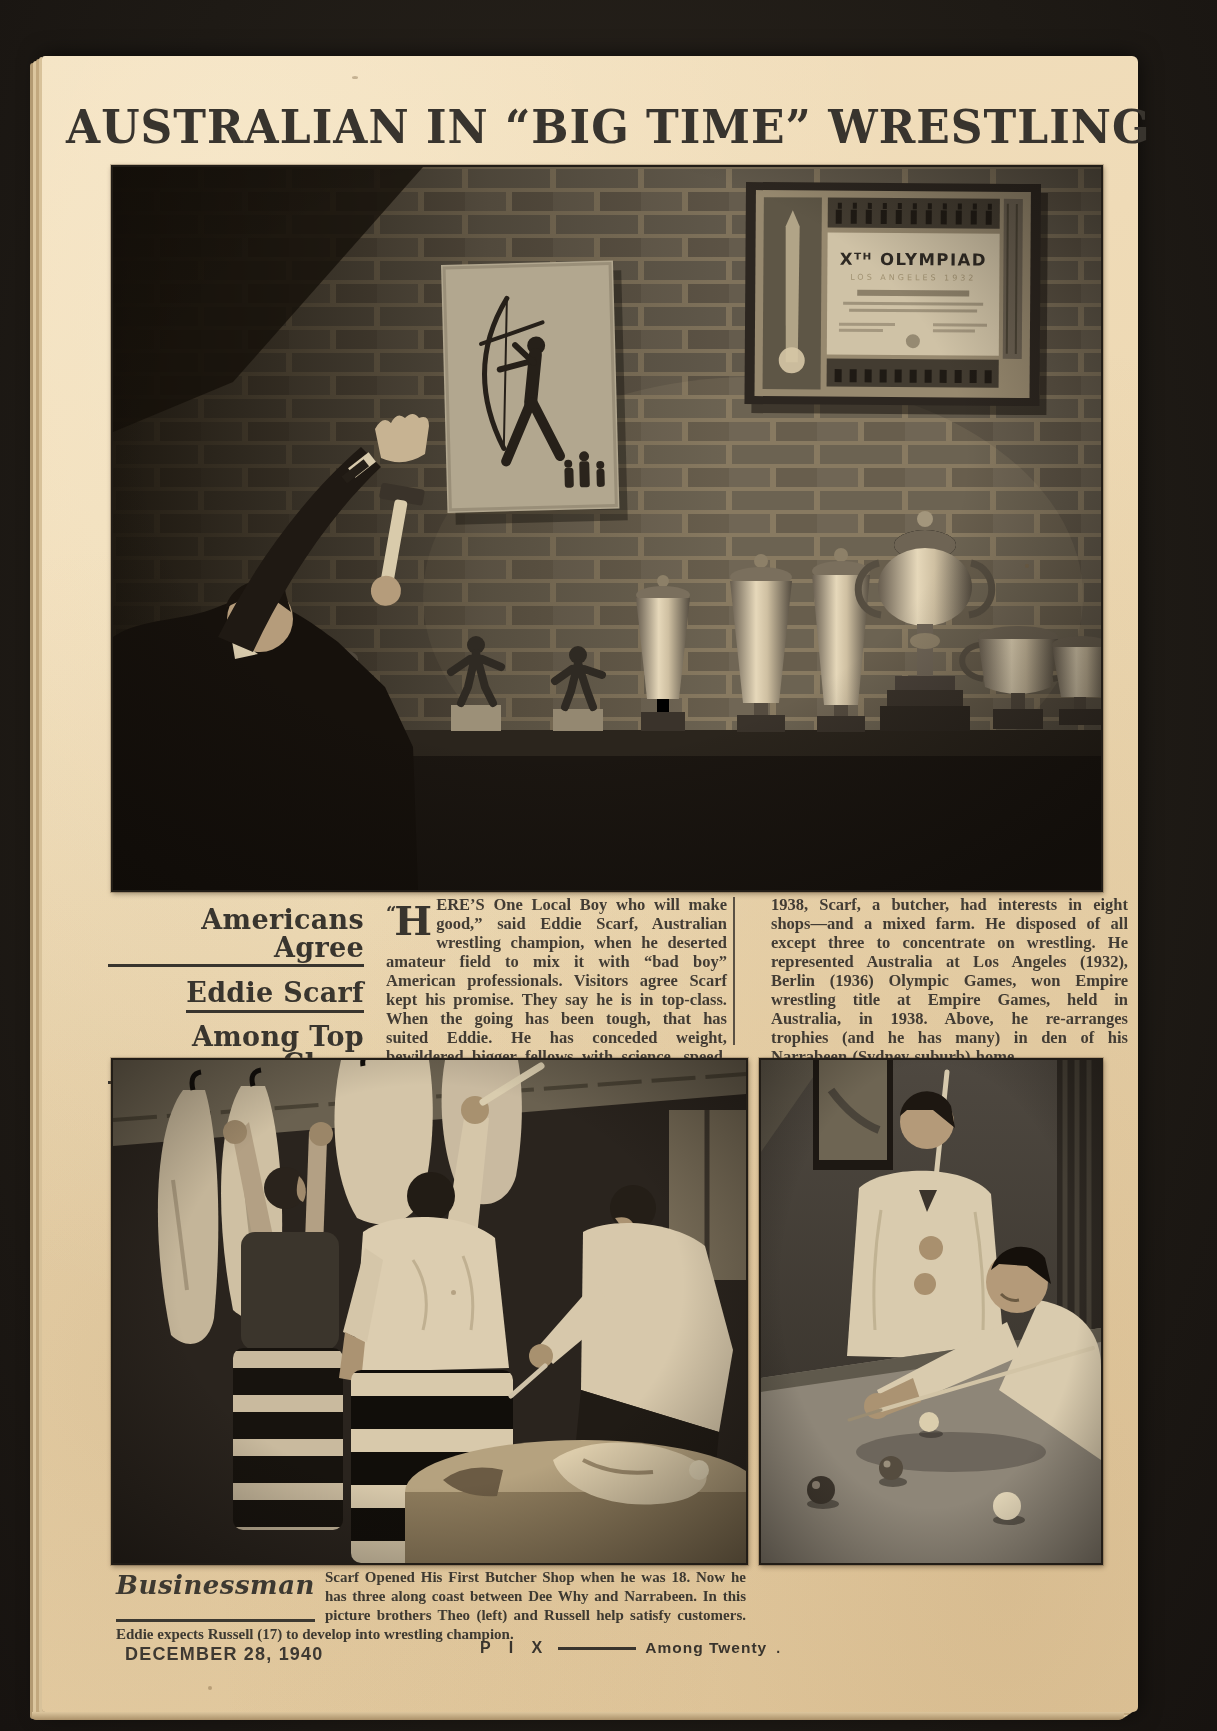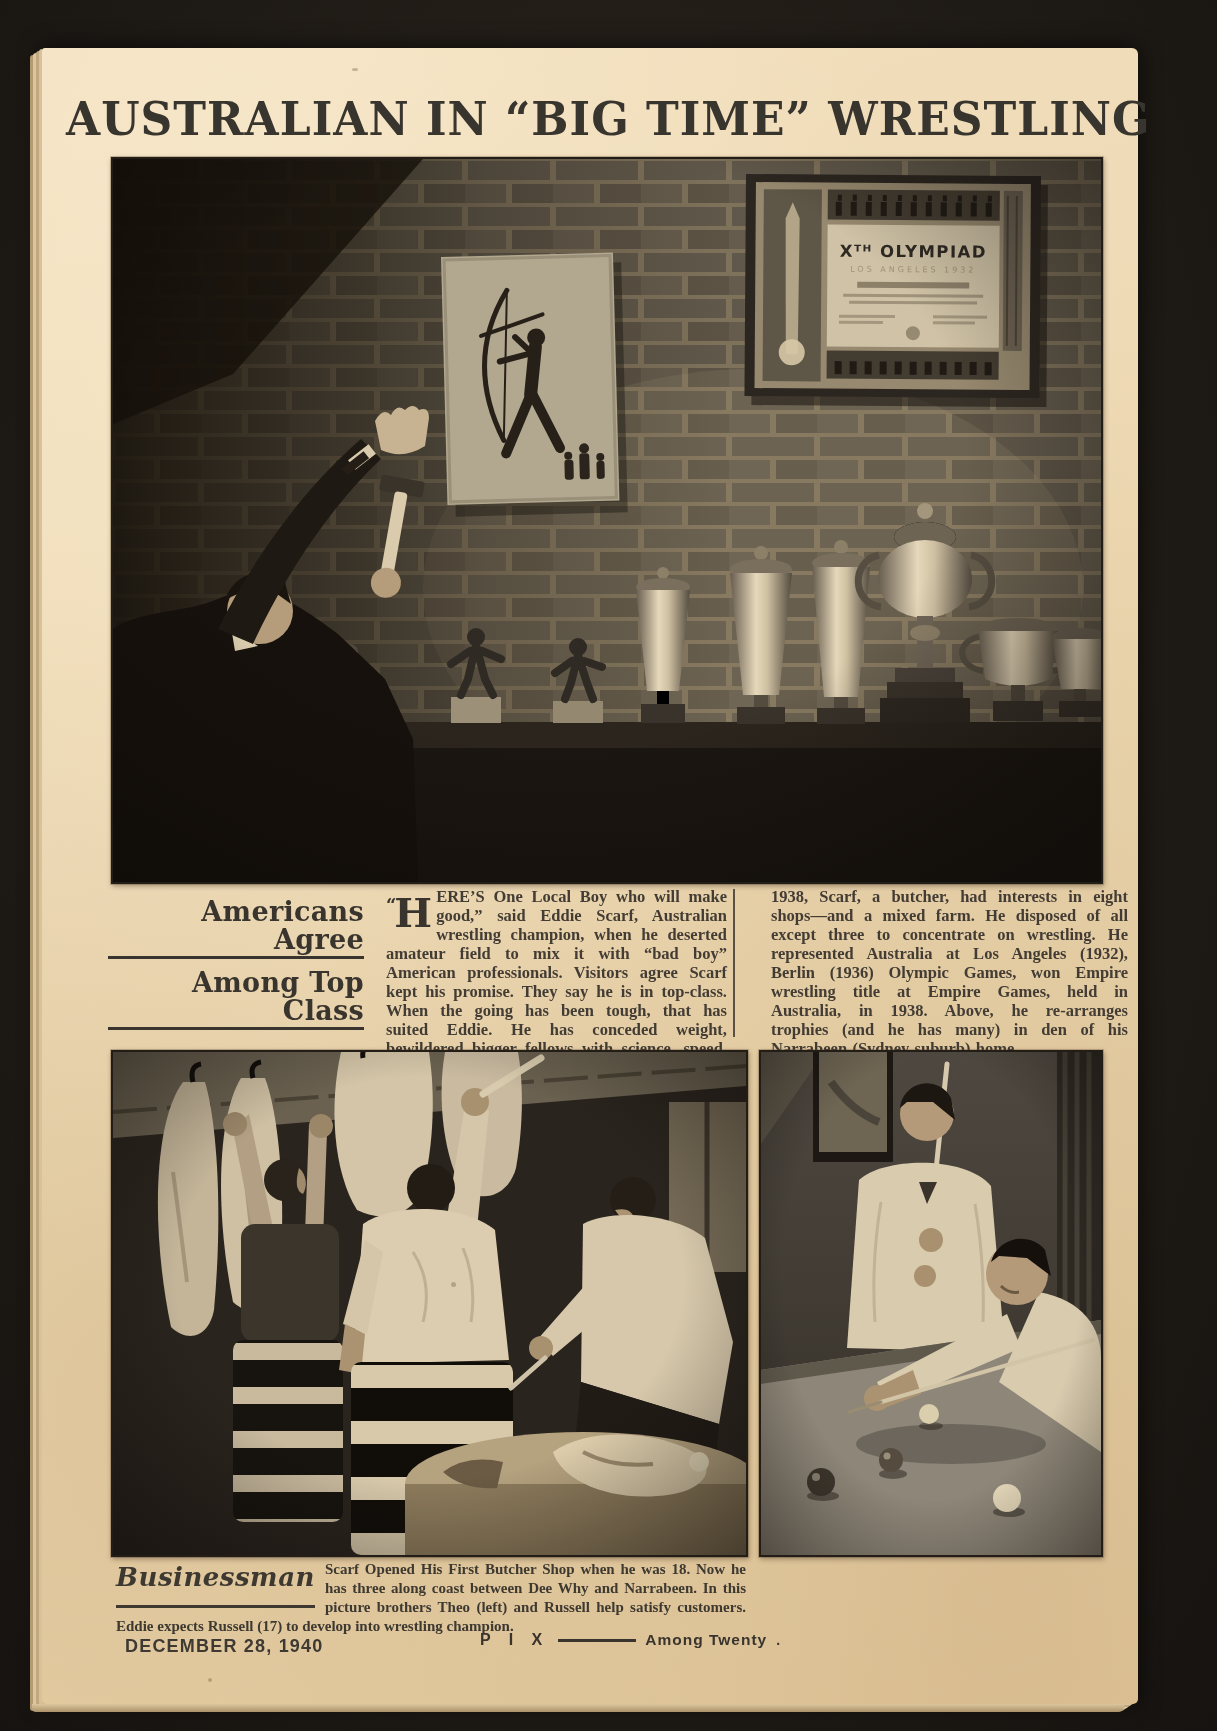--- a/index.html
+++ b/index.html
@@ -2,21 +2,21 @@
 <html><head>
 <meta charset="utf-8">
 <style>
   html,body { margin:0; padding:0; }
   body {
     width:1217px; height:1731px; position:relative; overflow:hidden;
     background: radial-gradient(ellipse at 50% 38%, #2b251e 0%, #1e1a15 62%, #171310 100%);
     font-family:"Liberation Serif", serif;
   }
   .page {
-    position:absolute; left:42px; top:48px; width:1096px; height:1656px;
+    position:absolute; left:42px; top:56px; width:1096px; height:1656px;
     background:
       radial-gradient(ellipse at 18% 12%, rgba(255,246,222,.38), transparent 52%),
       radial-gradient(ellipse at 88% 92%, rgba(156,116,66,.20), transparent 58%),
       radial-gradient(ellipse at 8% 80%, rgba(150,112,64,.14), transparent 45%),
       linear-gradient(163deg, #f2dfbe 0%, #ecd7b0 48%, #e6cda2 100%);
     border-radius:3px 6px 5px 3px;
     box-shadow:
       -3px 1px 0 #d8c29a, -6px 3px 0 #c2a87e, -9px 5px 0 #dcc69e,
       -12px 7px 0 #b39a72, 0 0 22px rgba(0,0,0,.65);
   }
@@ -62,21 +62,21 @@
 
   .caption {
     position:absolute; font-size:15px; line-height:19px; text-align:justify;
     color:#3d3931; font-weight:bold;
   }
   #cap-left  { left:74px;  top:1512px; width:630px; }
   #cap-right { left:716px; top:1512px; width:342px; font-size:14.5px; }
   .cap-lead {
     float:left; font-family:"DejaVu Serif", serif; font-style:italic; font-weight:bold;
     font-size:26px; line-height:28px; border-bottom:3px solid #3d3931;
-    margin:3px 10px 3px 0; padding-bottom:14px; letter-spacing:.5px;
+    margin:3px 10px 3px 0; padding-bottom:20px; letter-spacing:.5px;
   }
 
   .footer-date {
     position:absolute; left:74px; top:1588px; font-family:"Liberation Sans", sans-serif;
     font-weight:bold; font-size:18px; letter-spacing:1.2px; color:#3e3932;margin-left:9px;
   }
   .footer-center {
     position:absolute; left:0; right:0; top:1583px; display:flex; justify-content:center;
     align-items:center; gap:9px; font-family:"Liberation Sans", sans-serif;
     font-weight:bold; color:#39342d; transform:translateX(40px);
@@ -271,20 +271,21 @@
           <circle cx="7" cy="92" r="15" fill="#b59c7b"></circle>
         </g>
       </g>
 
       <rect width="988" height="723" fill="url(#vig)"></rect>
     </svg>
   </div>
 
   <div class="subhead">
     <div><span class="line">Americans Agree</span></div>
+    <div><span class="line">Eddie Scarf</span></div>
     <div><span class="line">Among Top Class</span></div>
   </div>
 
   <div class="bodycol" id="col1">
     <span class="dropcap"><span class="oq">“</span><span>H</span></span><span>ERE’S One Local Boy who will make good,” said Eddie Scarf, Australian wrestling champion, when he deserted amateur field to mix it with “bad boy” American professionals. Visitors agree Scarf kept his promise. They say he is in top-class. When the going has been tough, that has suited Eddie. He has conceded weight, bewildered bigger fellows with science, speed. In</span>
   </div>
   <div class="col-divider"></div>
   <div class="bodycol" id="col2">
     <span>1938, Scarf, a butcher, had interests in eight shops—and a mixed farm. He disposed of all except three to concentrate on wrestling. He represented Australia at Los Angeles (1932), Berlin (1936) Olympic Games, won Empire wrestling title at Empire Games, held in Australia, in 1938. Above, he re-arranges trophies (and he has many) in den of his Narrabeen (Sydney suburb) home.</span>
   </div>

